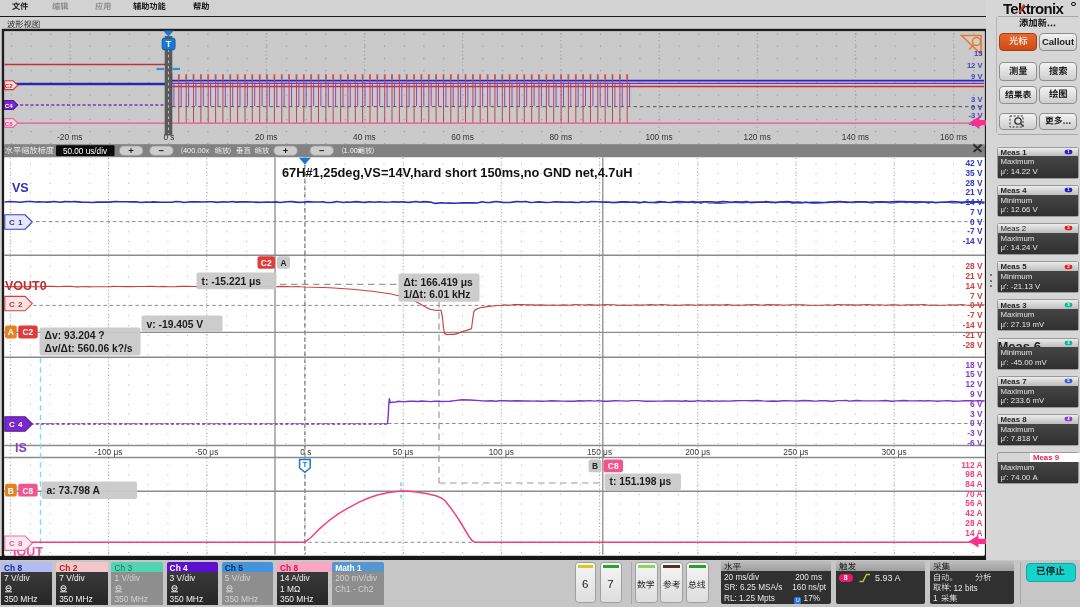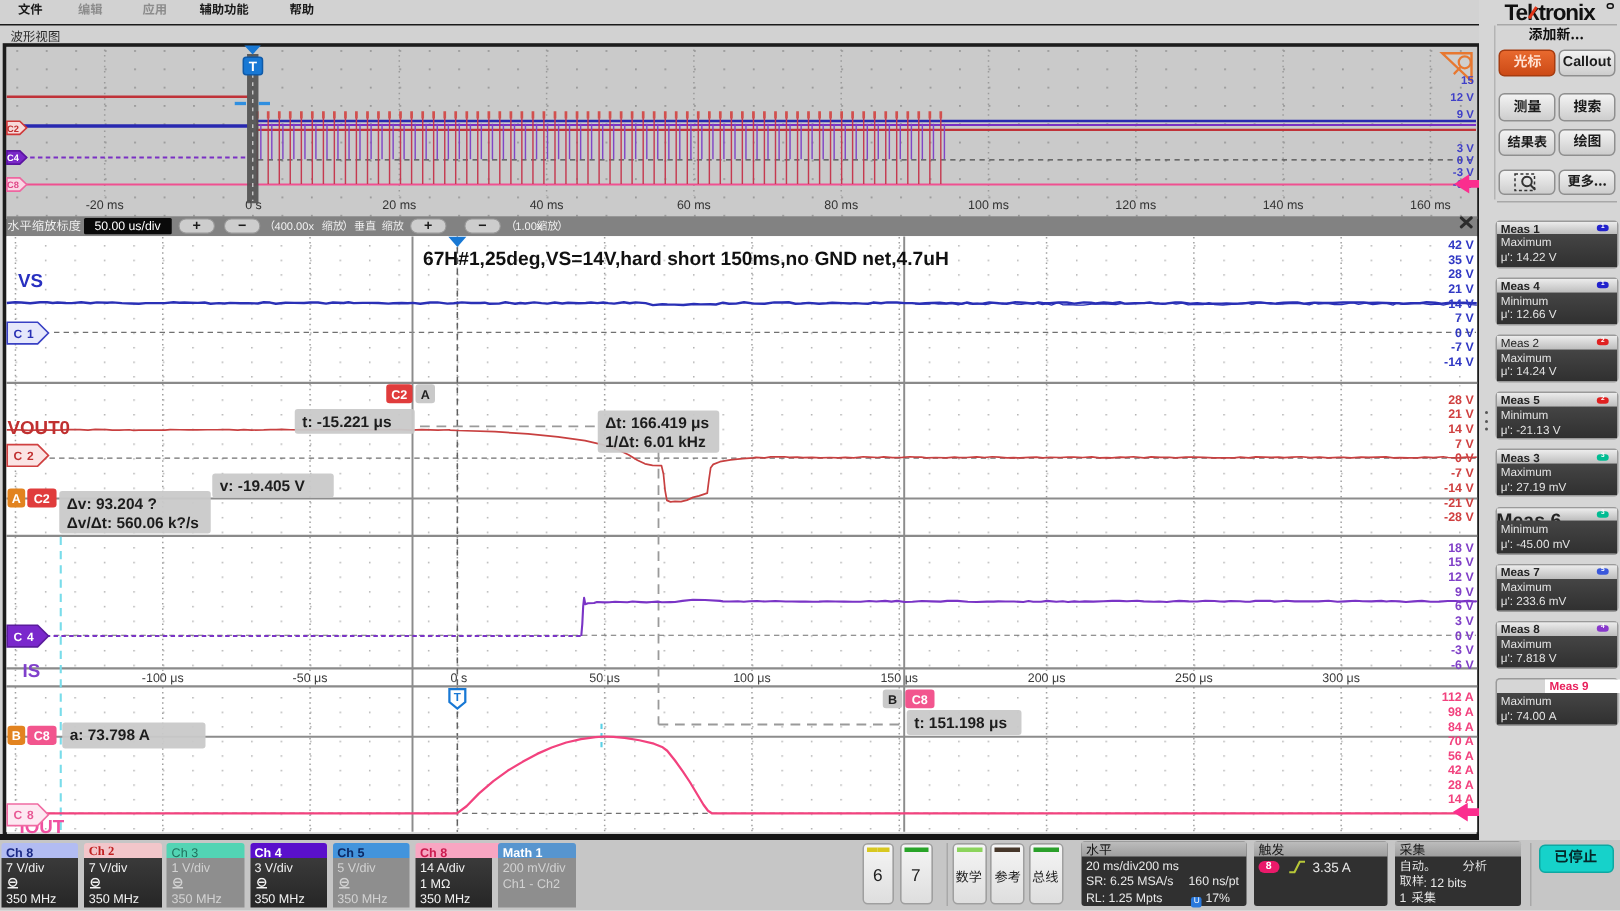--- a/index.html
+++ b/index.html
@@ -514,21 +514,21 @@
         <div style="height:10.45px;display:flex;align-items:center">
           <svg width="9" height="8" xmlns="http://www.w3.org/2000/svg">
             <circle cx="4.5" cy="3.2" r="2.6" fill="none" stroke="#f2f2f2" stroke-width="1"></circle>
             <path d="M1 6.8 h7 M2.6 3.2 h3.8" stroke="#f2f2f2" stroke-width="1"></path>
           </svg>
         </div>
         <div style="height:10.45px;display:flex;align-items:center">350 MHz</div>
       </div>
     </div>
     <div style="position:absolute;left:56.2px;top:562.4px;width:51.4px;height:9.6px;background:#f2c6ca;border-radius:2px 2px 0 0">
-      <span style="position:absolute;left:3px;top:0.4px;font-family:Liberation Serif, serif;font-size:8.4px;font-weight:bold;color:#c02020">Ch 2</span>
+      <span style="position:absolute;left:3px;top:0.4px;font-family:Liberation Sans, sans-serif;font-size:8.4px;font-weight:bold;color:#c02020">Ch 2</span>
     </div>
     <div style="position:absolute;left:56.2px;top:572px;width:51.4px;height:32.9px;background:linear-gradient(#3a3a3a,#262626)">
       <div style="padding:1px 0 0 3px;font-family:Liberation Sans,sans-serif;font-size:8.4px;color:#f2f2f2">
         <div style="height:10.45px;display:flex;align-items:center">7 V/div</div>
         <div style="height:10.45px;display:flex;align-items:center">
           <svg width="9" height="8" xmlns="http://www.w3.org/2000/svg">
             <circle cx="4.5" cy="3.2" r="2.6" fill="none" stroke="#f2f2f2" stroke-width="1"></circle>
             <path d="M1 6.8 h7 M2.6 3.2 h3.8" stroke="#f2f2f2" stroke-width="1"></path>
           </svg>
         </div>
@@ -641,21 +641,21 @@
     <div style="position:absolute;left:720.5px;top:561.4px;width:110.5px;height:9.4px;background:linear-gradient(#bdbdbd,#9e9e9e)"></div>
     <div style="position:absolute;left:723.5px;top:561.6px">
       <svg width="17.2" height="10.1" style="overflow:visible" xmlns="http://www.w3.org/2000/svg">
         <g fill="#1c1c1c">
           <path d="M0.6 2.5L0.6 3.2L2.7 3.2C2.3 4.9 1.4 6.2 0.3 6.9C0.5 7 0.7 7.3 0.9 7.4C2.1 6.6 3.1 4.9 3.5 2.7L3.1 2.5L3 2.5ZM7 2C6.6 2.5 5.9 3.3 5.4 3.8C5.1 3.4 4.9 2.9 4.7 2.4L4.7 0.4L4 0.4L4 7.4C4 7.5 3.9 7.6 3.8 7.6C3.6 7.6 3.2 7.6 2.7 7.6C2.8 7.8 2.9 8.1 2.9 8.3C3.6 8.3 4 8.2 4.3 8.1C4.6 8 4.7 7.8 4.7 7.4L4.7 3.7C5.4 5.3 6.6 6.7 7.9 7.4C8 7.2 8.2 6.9 8.4 6.8C7.3 6.3 6.4 5.4 5.7 4.3C6.3 3.8 7 3 7.6 2.4Z"></path>
           <path d="M10.1 2.1C10.4 2.8 10.8 3.6 10.9 4.1L11.5 3.9C11.4 3.4 11 2.6 10.7 2ZM15.1 1.9C14.9 2.6 14.5 3.4 14.2 4L14.7 4.2C15.1 3.6 15.5 2.8 15.8 2.1ZM9 4.6L9 5.2L12.5 5.2L12.5 8.2L13.2 8.2L13.2 5.2L16.8 5.2L16.8 4.6L13.2 4.6L13.2 1.6L16.3 1.6L16.3 0.9L9.5 0.9L9.5 1.6L12.5 1.6L12.5 4.6Z"></path>
         </g>
       </svg>
     </div>
     <div style="position:absolute;left:724px;top:572.6px;width:104px;font-family:Liberation Sans,sans-serif;font-size:8.2px;color:#e8e8e8;line-height:10.8px">
-      <div style="display:flex;">
+      <div style="display:flex;justify-content:space-between">
         <span>20 ms/div</span>
         <span style="margin-right:6px">200 ms</span>
       </div>
       <div style="display:flex;justify-content:space-between">
         <span>SR: 6.25 MSA/s</span>
         <span style="margin-right:2px">160 ns/pt</span>
       </div>
     </div>
     <div style="position:absolute;left:724px;top:594.2px;width:104px;font-family:Liberation Sans,sans-serif;font-size:8.2px;color:#e8e8e8;line-height:10.8px">
       <div style="display:flex;justify-content:space-between">
@@ -673,21 +673,21 @@
         </g>
       </svg>
     </div>
     <div style="position:absolute;left:839px;top:574.2px;width:13.5px;height:7.6px;background:#ea1a6a;border-radius:4px"></div>
     <div style="position:absolute;left:839px;top:574.2px;width:13.5px;height:7.6px;display:flex;align-items:center;justify-content:center;font-family:Liberation Sans,sans-serif;font-size:7px;font-weight:bold;color:#fff;line-height:7.6px">8</div>
     <div style="position:absolute;left:858px;top:572.8px">
       <svg width="13" height="10" xmlns="http://www.w3.org/2000/svg">
         <path d="M1.5 8.5 L5 8.5 L8.5 1.5 L12 1.5" fill="none" stroke="#b8c838" stroke-width="1.4"></path>
       </svg>
     </div>
-    <div style="position:absolute;left:875px;top:573.4px;font-family:Liberation Sans,sans-serif;font-size:8.2px;color:#e8e8e8;line-height:10.8px;font-size:9px">3.35 A</div>
+    <div style="position:absolute;left:875px;top:573.4px;font-family:Liberation Sans,sans-serif;font-size:8.2px;color:#e8e8e8;line-height:10.8px;font-size:9px">5.93 A</div>
     <div style="position:absolute;left:929.5px;top:561.4px;width:84px;height:42.6px;background:#303030;border-radius:2px"></div>
     <div style="position:absolute;left:929.5px;top:561.4px;width:84px;height:9.4px;background:linear-gradient(#bdbdbd,#9e9e9e)"></div>
     <div style="position:absolute;left:932.5px;top:561.6px">
       <svg width="17.2" height="10.1" style="overflow:visible" xmlns="http://www.w3.org/2000/svg">
         <g fill="#1c1c1c">
           <path d="M6.9 1.6C6.6 2.3 6 3.2 5.6 3.8L6.1 4C6.6 3.5 7.1 2.6 7.5 1.9ZM1.2 2.2C1.6 2.7 1.9 3.4 2.1 3.8L2.6 3.6C2.5 3.1 2.2 2.5 1.8 2ZM3.5 1.9C3.8 2.4 4 3.1 4.1 3.5L4.7 3.3C4.7 2.9 4.4 2.2 4.1 1.7ZM7.1 0.4C5.6 0.7 3 0.9 0.8 1C0.8 1.2 0.9 1.4 0.9 1.6C3.2 1.5 5.9 1.3 7.6 1ZM0.5 4.4L0.5 5L3.5 5C2.7 6 1.4 6.9 0.3 7.4C0.5 7.5 0.7 7.8 0.8 7.9C1.9 7.4 3.1 6.4 3.9 5.3L3.9 8.2L4.6 8.2L4.6 5.3C5.5 6.4 6.7 7.4 7.8 7.9C7.9 7.7 8.2 7.5 8.3 7.3C7.2 6.9 5.9 6 5.1 5L8.1 5L8.1 4.4L4.6 4.4L4.6 3.6L3.9 3.6L3.9 4.4Z"></path>
           <path d="M12.6 5.1L12.6 5.6L9.1 5.6L9.1 6.2L12 6.2C11.2 6.8 9.9 7.3 8.8 7.6C9 7.8 9.2 8 9.3 8.2C10.4 7.8 11.7 7.2 12.6 6.4L12.6 8.2L13.2 8.2L13.2 6.4C14.1 7.1 15.4 7.8 16.5 8.1C16.6 7.9 16.8 7.7 16.9 7.6C15.8 7.3 14.6 6.8 13.8 6.2L16.7 6.2L16.7 5.6L13.2 5.6L13.2 5.1ZM12.8 2.8L12.8 3.4L10.7 3.4L10.7 2.8ZM12.6 0.5C12.8 0.7 12.9 1 13 1.3L11.1 1.3C11.2 1 11.4 0.7 11.5 0.5L10.9 0.3C10.5 1.1 9.8 2 8.9 2.8C9 2.9 9.2 3 9.3 3.2C9.6 3 9.8 2.7 10.1 2.5L10.1 5.2L10.7 5.2L10.7 5L16.5 5L16.5 4.4L13.4 4.4L13.4 3.9L15.9 3.9L15.9 3.4L13.4 3.4L13.4 2.8L15.9 2.8L15.9 2.4L13.4 2.4L13.4 1.8L16.2 1.8L16.2 1.3L13.7 1.3C13.6 1 13.4 0.6 13.2 0.3ZM12.8 2.4L10.7 2.4L10.7 1.8L12.8 1.8ZM12.8 3.9L12.8 4.4L10.7 4.4L10.7 3.9Z"></path>
         </g>
       </svg>
     </div>

